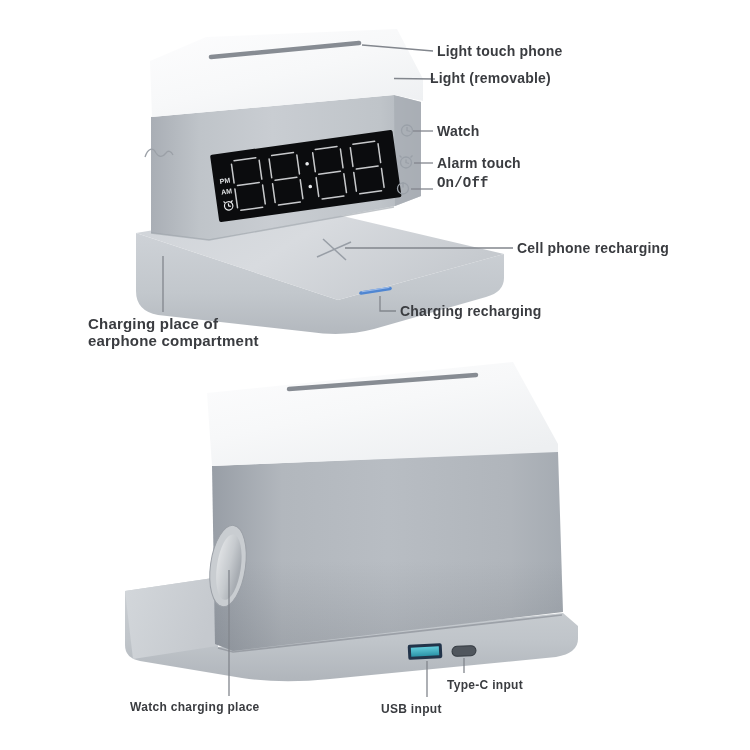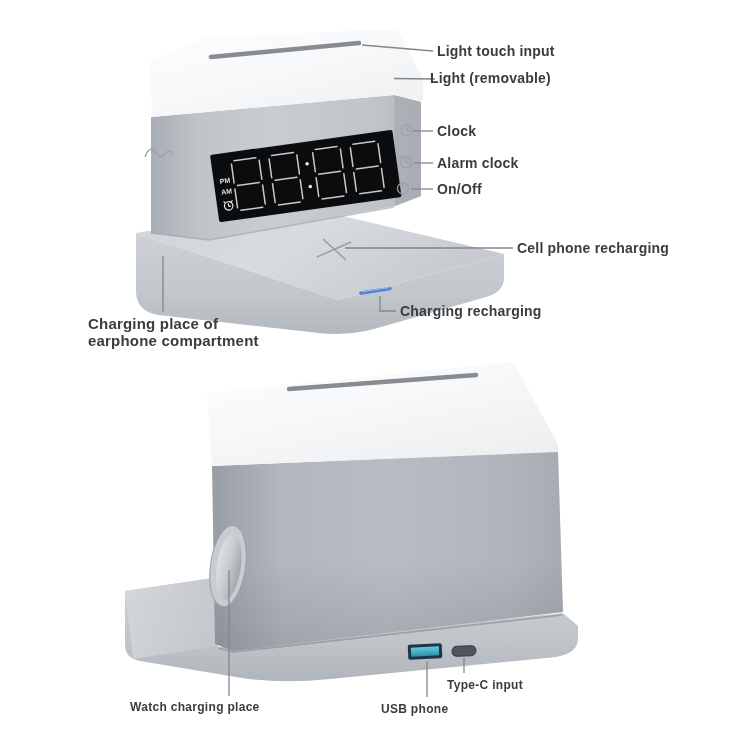--- a/index.html
+++ b/index.html
@@ -183,30 +183,30 @@
     </g>
 
     <g stroke="#82868d" stroke-width="1.3" fill="none">
       <path d="M229,570 L229,696"></path>
       <path d="M427,661 L427,697"></path>
       <path d="M464,658 L464,673"></path>
     </g>
   </g>
 </svg>
 
-<div class="label" style="left:437px;top:44px;">Light touch input</div>
+<div class="label" style="left:437px;top:44px;">Light touch phone</div>
 <div class="label" style="left:430px;top:71px;">Light (removable)</div>
-<div class="label" style="left:437px;top:124px;">Clock</div>
-<div class="label" style="left:437px;top:156px;">Alarm clock</div>
-<div class="label" style="left:437px;top:182px;">On/Off</div>
+<div class="label" style="left:437px;top:124px;">Watch</div>
+<div class="label" style="left:437px;top:156px;">Alarm touch</div>
+<div class="label" style="left:437px;top:176px;font-family:Liberation Mono, monospace;">On/Off</div>
 <div class="label" style="left:517px;top:241px;text-align:right;">Cell phone recharging</div>
 <div class="label" style="left:400px;top:304px;">Charging recharging</div>
 
 <div class="label label-two-line" style="left:88px;top:315px;">
   <span>Charging place of</span>
   <span>earphone compartment</span>
 </div>
 
 <div class="label label-lg" style="left:130px;top:698px;">Watch charging place</div>
-<div class="label label-lg" style="left:381px;top:700px;">USB phone</div>
+<div class="label label-lg" style="left:381px;top:700px;">USB input</div>
 <div class="label label-lg" style="left:447px;top:676px;">Type-C input</div>
 
 </div>
 
 </body></html>

